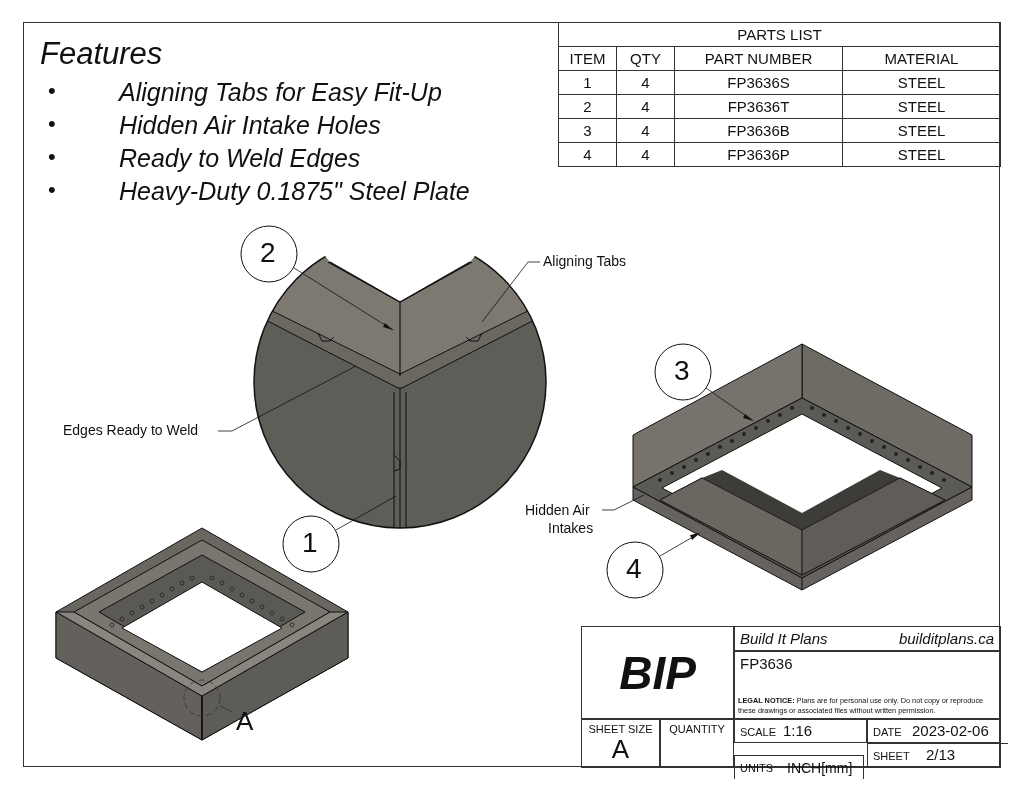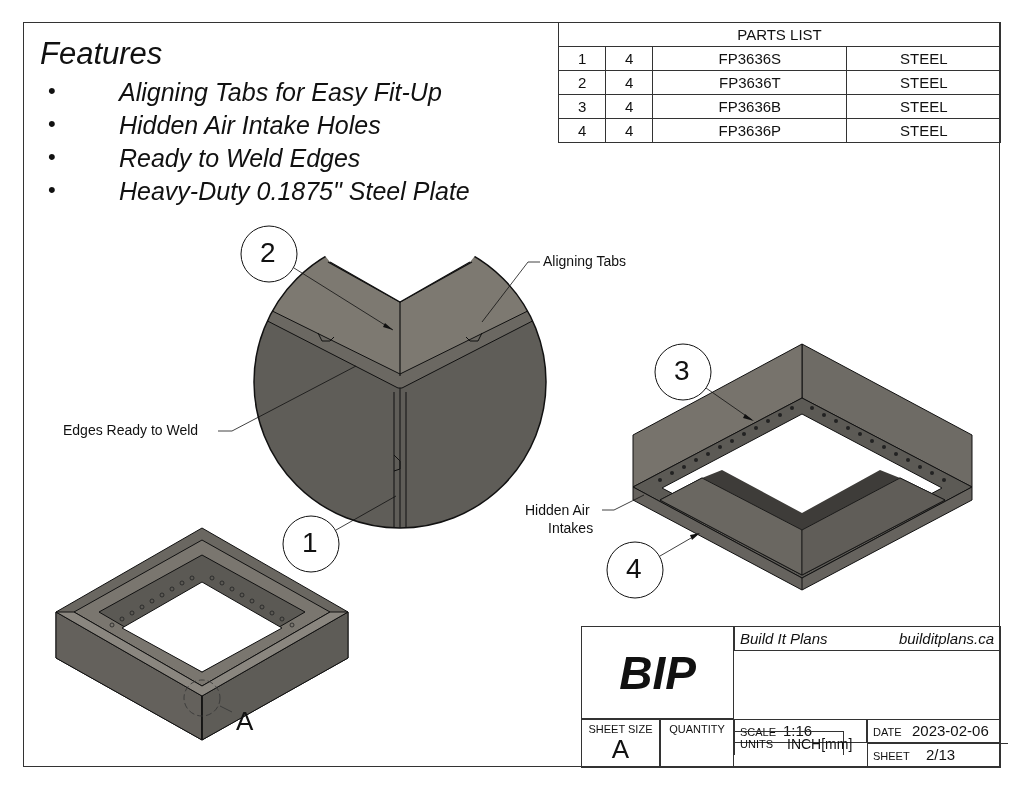--- a/index.html
+++ b/index.html
@@ -29,21 +29,21 @@
   .tb .company-row .site { position:absolute; right:6px; top:3px; }
   .tb .desc { left:152px; top:24px; width:266px; height:68px; border-right:none; }
   .tb .desc .pn { position:absolute; left:5px; top:3px; font-size:15px; }
   .tb .desc .legal { position:absolute; left:3px; bottom:2px; font-size:7.3px; line-height:10px; width:262px; }
   .tb .sheetsize { left:0; top:92px; width:78px; height:48px; border-left:none; border-bottom:none; }
   .tb .quantity { left:78px; top:92px; width:74px; height:48px; border-bottom:none; }
   .tb .lbl { position:absolute; top:3px; width:100%; text-align:center; font-size:11px; }
   .tb .big { position:absolute; top:14px; width:100%; text-align:center; font-size:26px; }
   .tb .scale { left:152px; top:92px; width:133px; height:24px; }
   .tb .date { left:285px; top:92px; width:133px; height:24px; border-right:none; }
-  .tb .units { left:152px; top:104px; width:110px; height:24px; border-bottom:none; }
+  .tb .units { left:152px; top:128px; width:130px; height:24px; border-bottom:none; }
   .tb .sheet { left:285px; top:116px; width:141px; height:24px; border-right:none; border-bottom:none; }
   .tb .k { position:absolute; left:5px; top:6px; font-size:11px; }
   .tb .v { position:absolute; top:2px; font-size:15px; }
 
   .label { position:absolute; font-size:14px; white-space:nowrap; }
   .balloon-num { font-family:"Liberation Sans", sans-serif; font-size:28px; }
 </style>
 </head>
 <body>
 
@@ -65,20 +65,26 @@
 <div class="feature" style="top:177px;">
   <span class="bullet">•</span>
   <span class="text">Heavy-Duty 0.1875" Steel Plate</span>
 </div>
 
 <table class="parts">
   <tbody>
       <tr>
         <td class="title" colspan="4">PARTS LIST</td>
       </tr>
+  <tr>
+    <th style="width:49px">ITEM</th>
+    <th style="width:49px">QTY</th>
+    <th style="width:159px">PART NUMBER</th>
+    <th>MATERIAL</th>
+  </tr>
   <tr>
     <td class="c">1</td>
     <td class="c">4</td>
     <td class="l">FP3636S</td>
     <td class="l">STEEL</td>
   </tr>
   <tr>
     <td class="c">2</td>
     <td class="c">4</td>
     <td class="l">FP3636T</td>
@@ -252,20 +258,24 @@
 <div class="label" style="left:525px;top:502px;">Hidden Air</div>
 <div class="label" style="left:548px;top:520px;">Intakes</div>
 <div class="label" style="left:236px;top:706px;font-size:26px;">A</div>
 
 <div class="tb">
   <div class="cell logo">BIP</div>
   <div class="cell company-row">
     <span class="name">Build It Plans</span>
     <span class="site">builditplans.ca</span>
   </div>
+  <div class="cell desc">
+    <span class="pn">FP3636</span>
+    <div class="legal"><b>LEGAL NOTICE:</b> <span>Plans are for personal use only. Do not copy or reproduce these drawings or associated files without written permission.</span></div>
+  </div>
   <div class="cell sheetsize">
     <div class="lbl">SHEET SIZE</div>
     <div class="big">A</div>
   </div>
   <div class="cell quantity">
     <div class="lbl">QUANTITY</div>
   </div>
   <div class="cell scale">
     <span class="k">SCALE</span>
     <span class="v" style="left:48px;">1:16</span>

